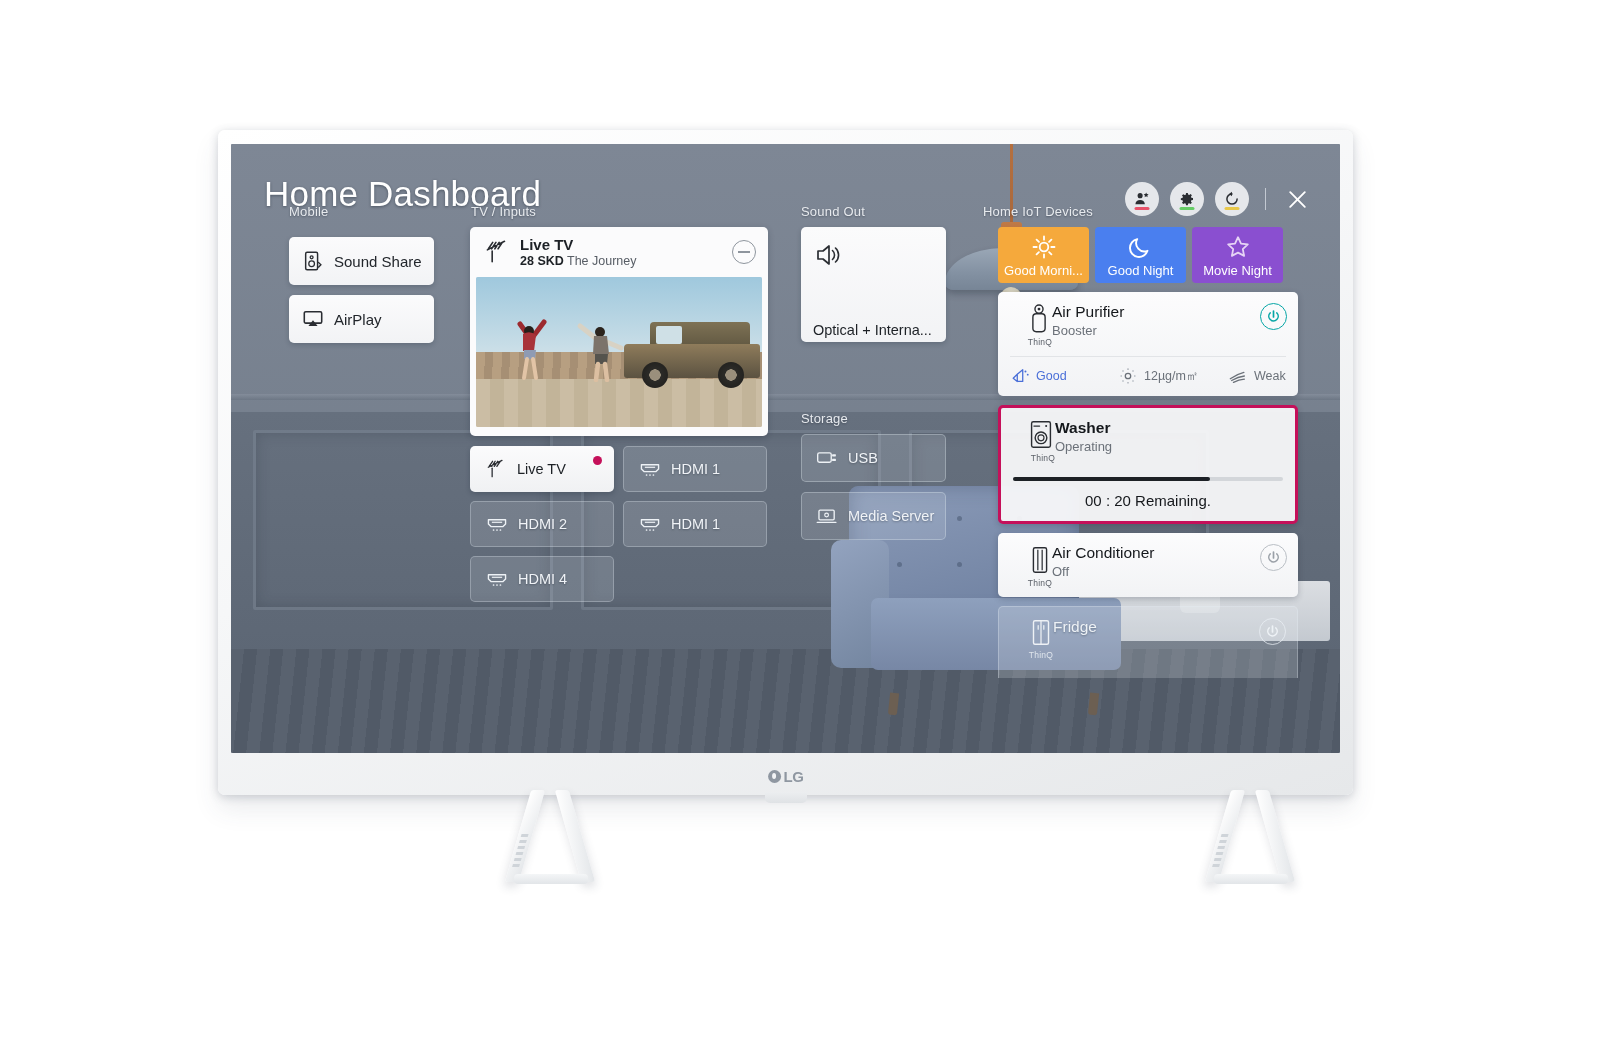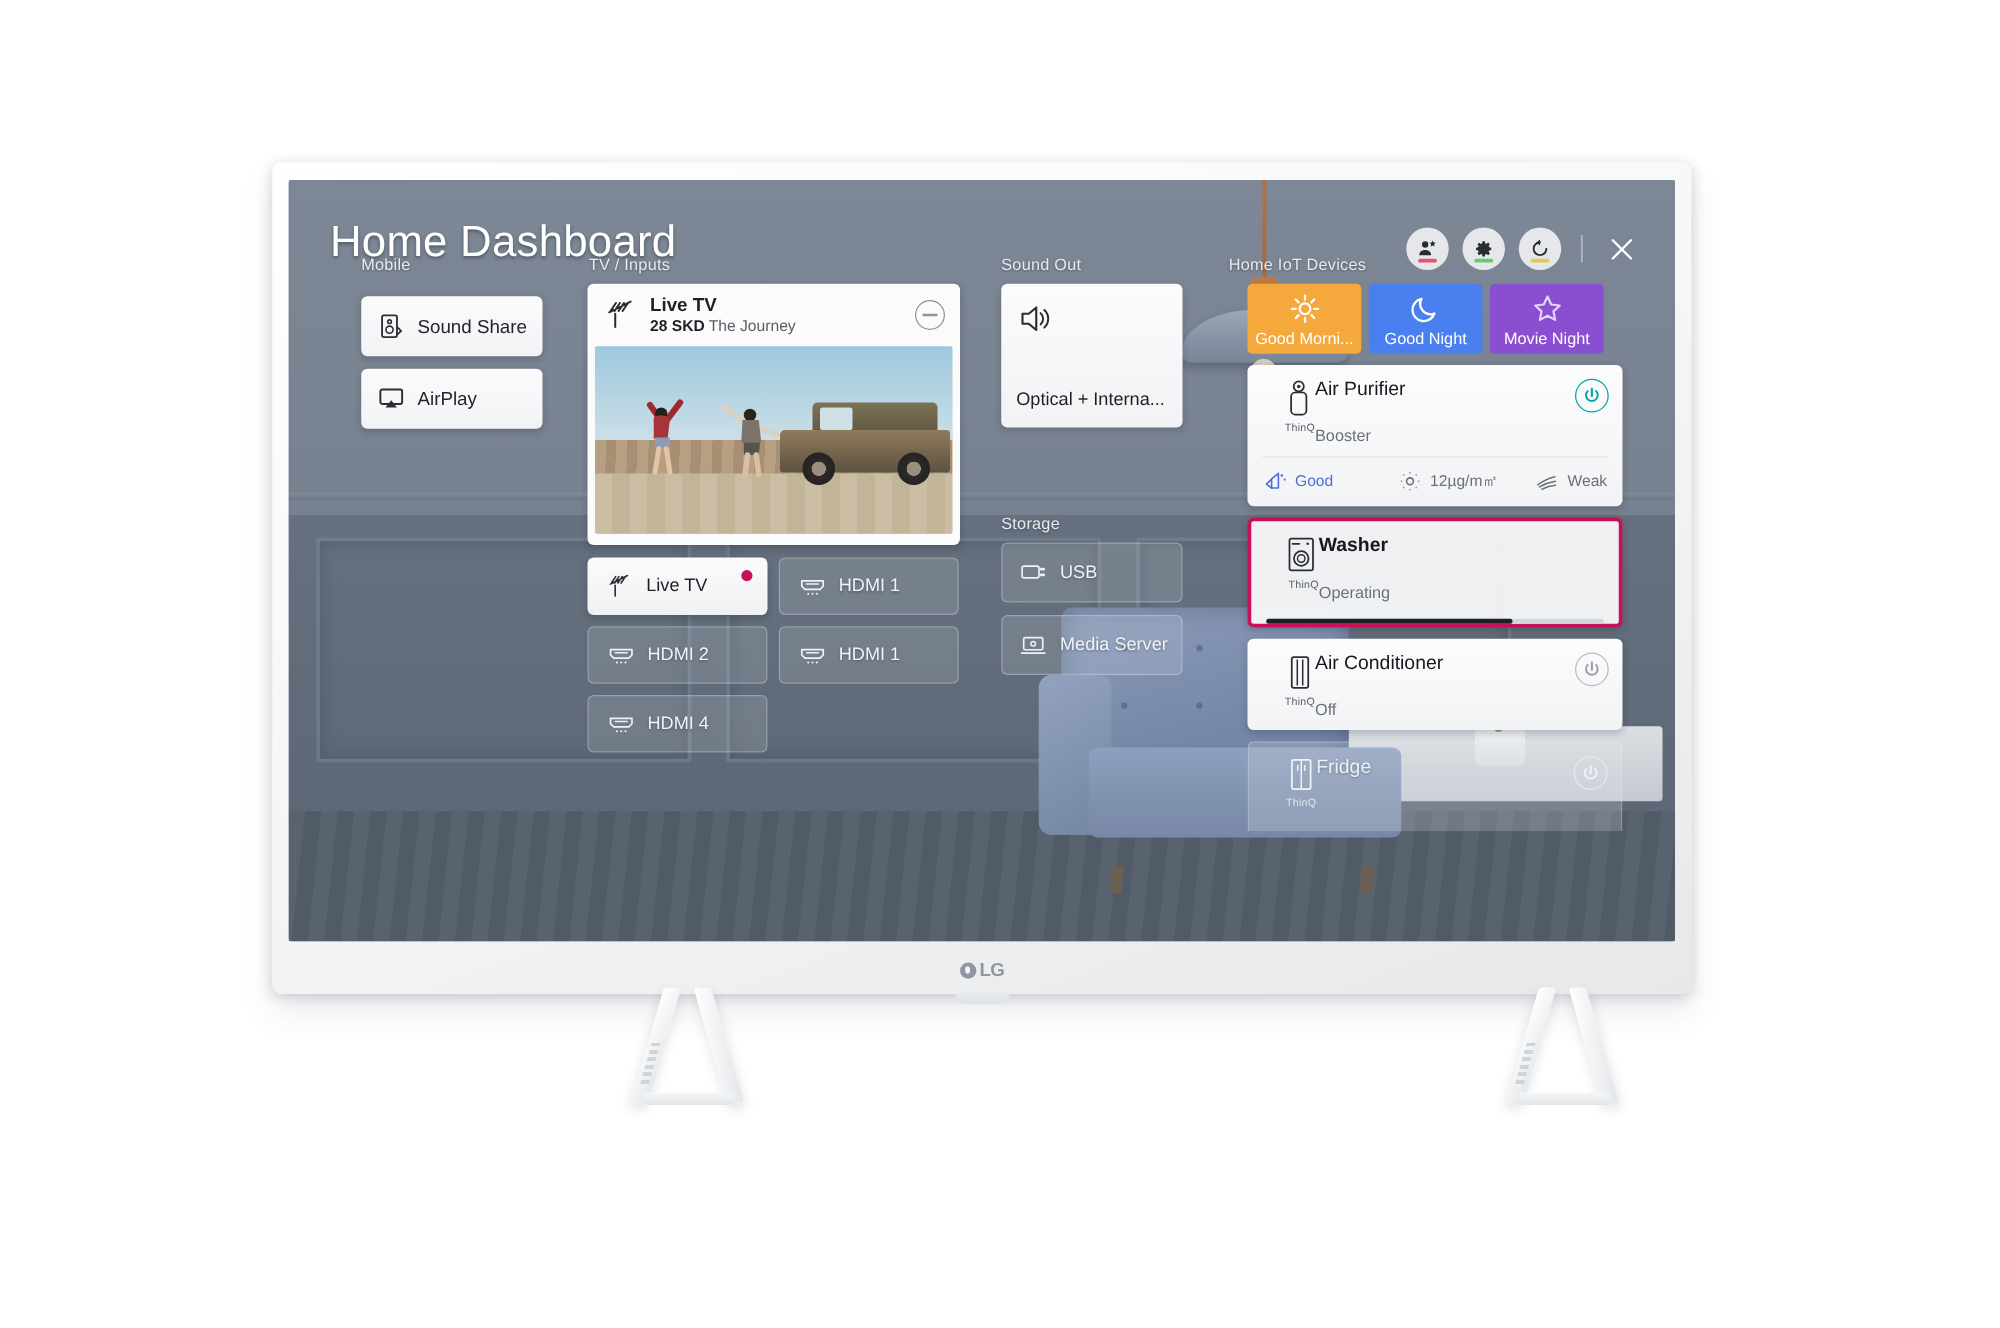--- a/index.html
+++ b/index.html
@@ -221,21 +221,21 @@
      box-shadow:0 2px 5px rgba(25,35,50,.25); }
   .input-btn.ghost { background: rgba(237,241,245,.14); border:1px solid rgba(230,238,245,.30);
      color:#f0f3f7; text-shadow:0 1px 2px rgba(20,28,40,.35);}
   .input-btn .dot-live { position:absolute; right:12px; top:10px; width:9px;height:9px;border-radius:50%;
      background:#c5105a; }
 
   
   #sound-col { position:absolute; left:570px; top:83px; width:145px; }
   #sound-card { width:145px;height:115px; position:relative; cursor:pointer; }
   #sound-card .spk { position:absolute; left:13px; top:14px; }
-  #sound-card .lbl { position:absolute; left:12px; bottom:14px; font-size:14.5px; color:#1d2126;}
+  #sound-card .lbl { position:absolute; left:12px; bottom:4px; font-size:14.5px; color:#1d2126;}
   #storage-label { position:absolute; left:570px; top:267px; }
   .stor-row { position:absolute; left:570px; width:145px; height:48px;
      display:flex;align-items:center;gap:10px;padding-left:14px;
      font-size:14.5px; color:#f0f3f7; text-shadow:0 1px 2px rgba(20,28,40,.35); cursor:pointer;}
 
   
   #iot-col { position:absolute; left:752px; top:83px; width:300px;padding-left:15px; }
   .scene-row { display:flex; gap:6px; }
   .scene-tile {
     width:96px;height:56px; border-radius:4px; position:relative;
@@ -244,21 +244,21 @@
   }
   .scene-tile .s-ico { position:absolute; top:7px; left:50%; transform:translateX(-50%); }
   .scene-tile .s-lbl { font-size:13px; color:#ffffff; white-space:nowrap; }
   .iot-card { width:300px; border-radius:5px; margin-top:9px; position:relative;
      background: linear-gradient(180deg,#fcfcfd,#f2f3f5);
      box-shadow:0 2px 6px rgba(25,35,50,.24); }
   .iot-head { display:flex; align-items:flex-start; padding:11px 12px 9px 12px; position:relative; }
   .iot-thinq { width:42px; display:flex; flex-direction:column; align-items:flex-end; gap:2px; }
   .iot-thinq .tq { font-size:8.5px; color:#5b6068; letter-spacing:.2px; }
   .iot-name { font-size:15.5px; color:#15181c; font-weight:400; line-height:1.1; }
-  .iot-status { font-size:13px; color:#6b7179; margin-top:21px; }
+  .iot-status { font-size:13px; color:#6b7179; margin-top:3px; }
   .pwr-btn { position:absolute; right:11px; top:11px; width:27px;height:27px;border-radius:50%;
      border:1.8px solid #b9bec4; display:flex;align-items:center;justify-content:center;cursor:pointer;}
   .pwr-btn.on { border-color:#06a6a6; }
   .iot-divider { height:1px; background:#e2e4e7; margin:0 12px; }
   .iot-metrics { display:flex; padding:9px 12px 10px 12px; }
   .metric { display:flex;align-items:center;gap:6px; font-size:12.5px; color:#6b7179; }
   .metric.good { color:#4a6fd8;align-items:center; }
   #washer-card { border:3px solid #c5105a; background: rgba(250,250,251,.93); }
   #washer-progress { margin:5px 12px 0 12px; height:4px; border-radius:2px; background:#d3d6da; position:relative;}
   #washer-progress .fill { position:absolute;left:0;top:0;bottom:0;border-radius:2px;background:#1d2126; }
@@ -605,20 +605,21 @@
               <span class="tq">ThinQ</span>
             </div>
             <div>
               <div class="iot-name" style="font-weight:bold">Washer</div>
               <div class="iot-status">Operating</div>
             </div>
           </div>
           <div id="washer-progress">
             <div class="fill" id="washer-fill" style="width: 73%;"></div>
           </div>
+          <div id="washer-remaining">00 : 20 Remaining.</div>
         </div>
 
         <div class="iot-card">
           <div class="iot-head">
             <div class="iot-thinq">
               <svg width="24" height="32" viewBox="0 0 24 34">
                 <rect x="5" y="4" width="14" height="26" rx="1.8" fill="none" stroke="#2a2d32" stroke-width="1.5"></rect>
                 <path d="M9.7 6 V28 M14.3 6 V28" stroke="#2a2d32" stroke-width="1.3"></path>
               </svg>
               <span class="tq">ThinQ</span>

